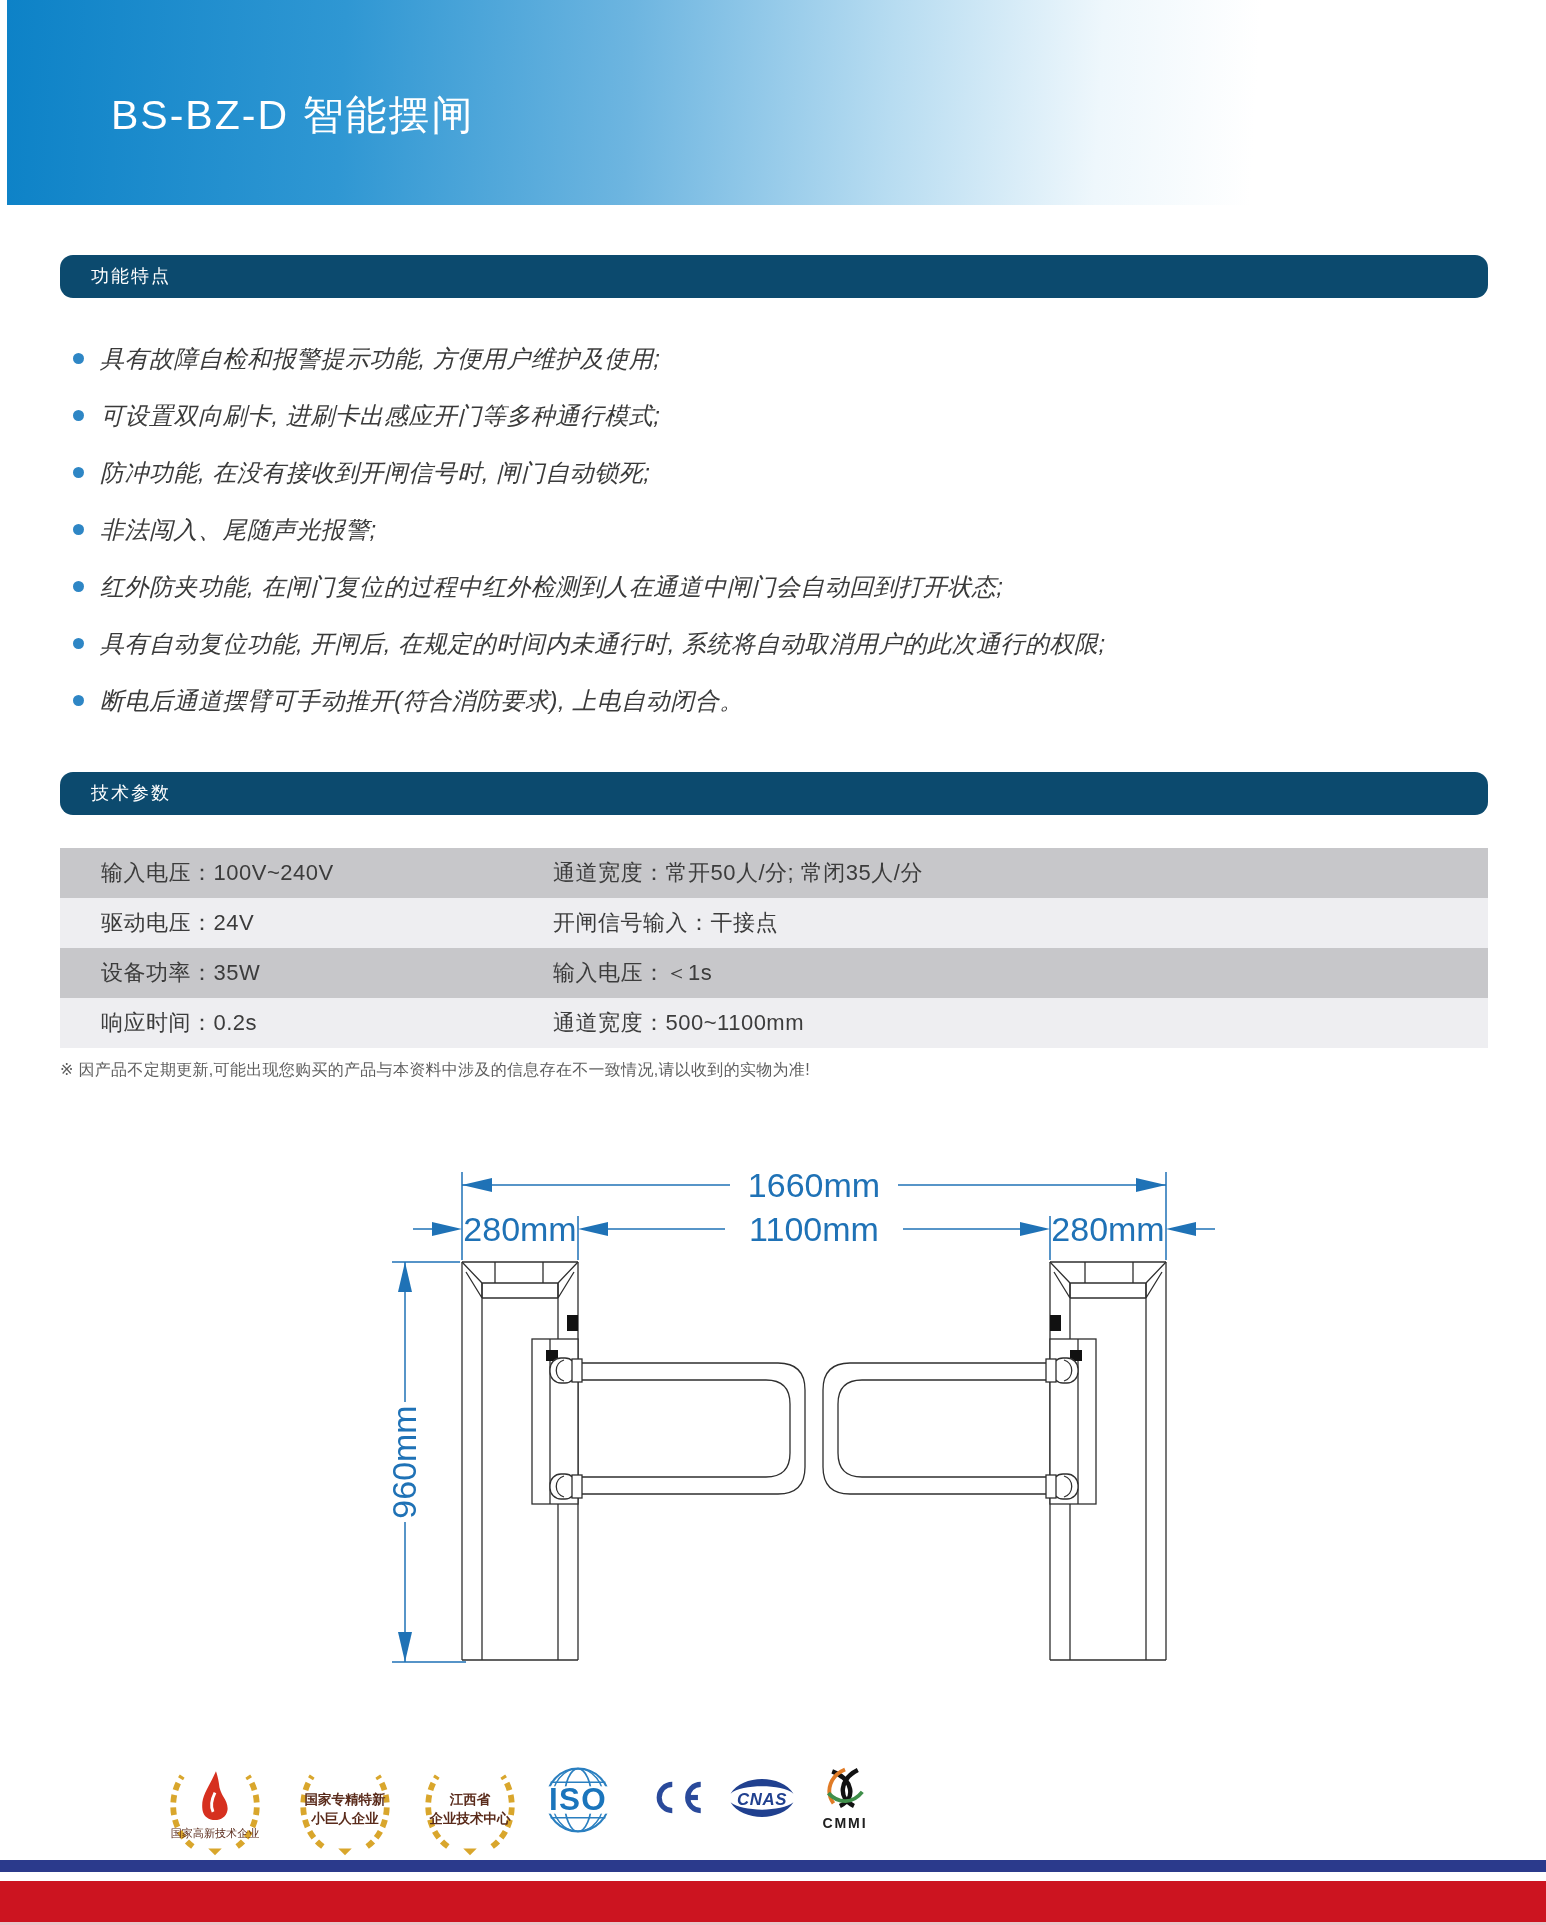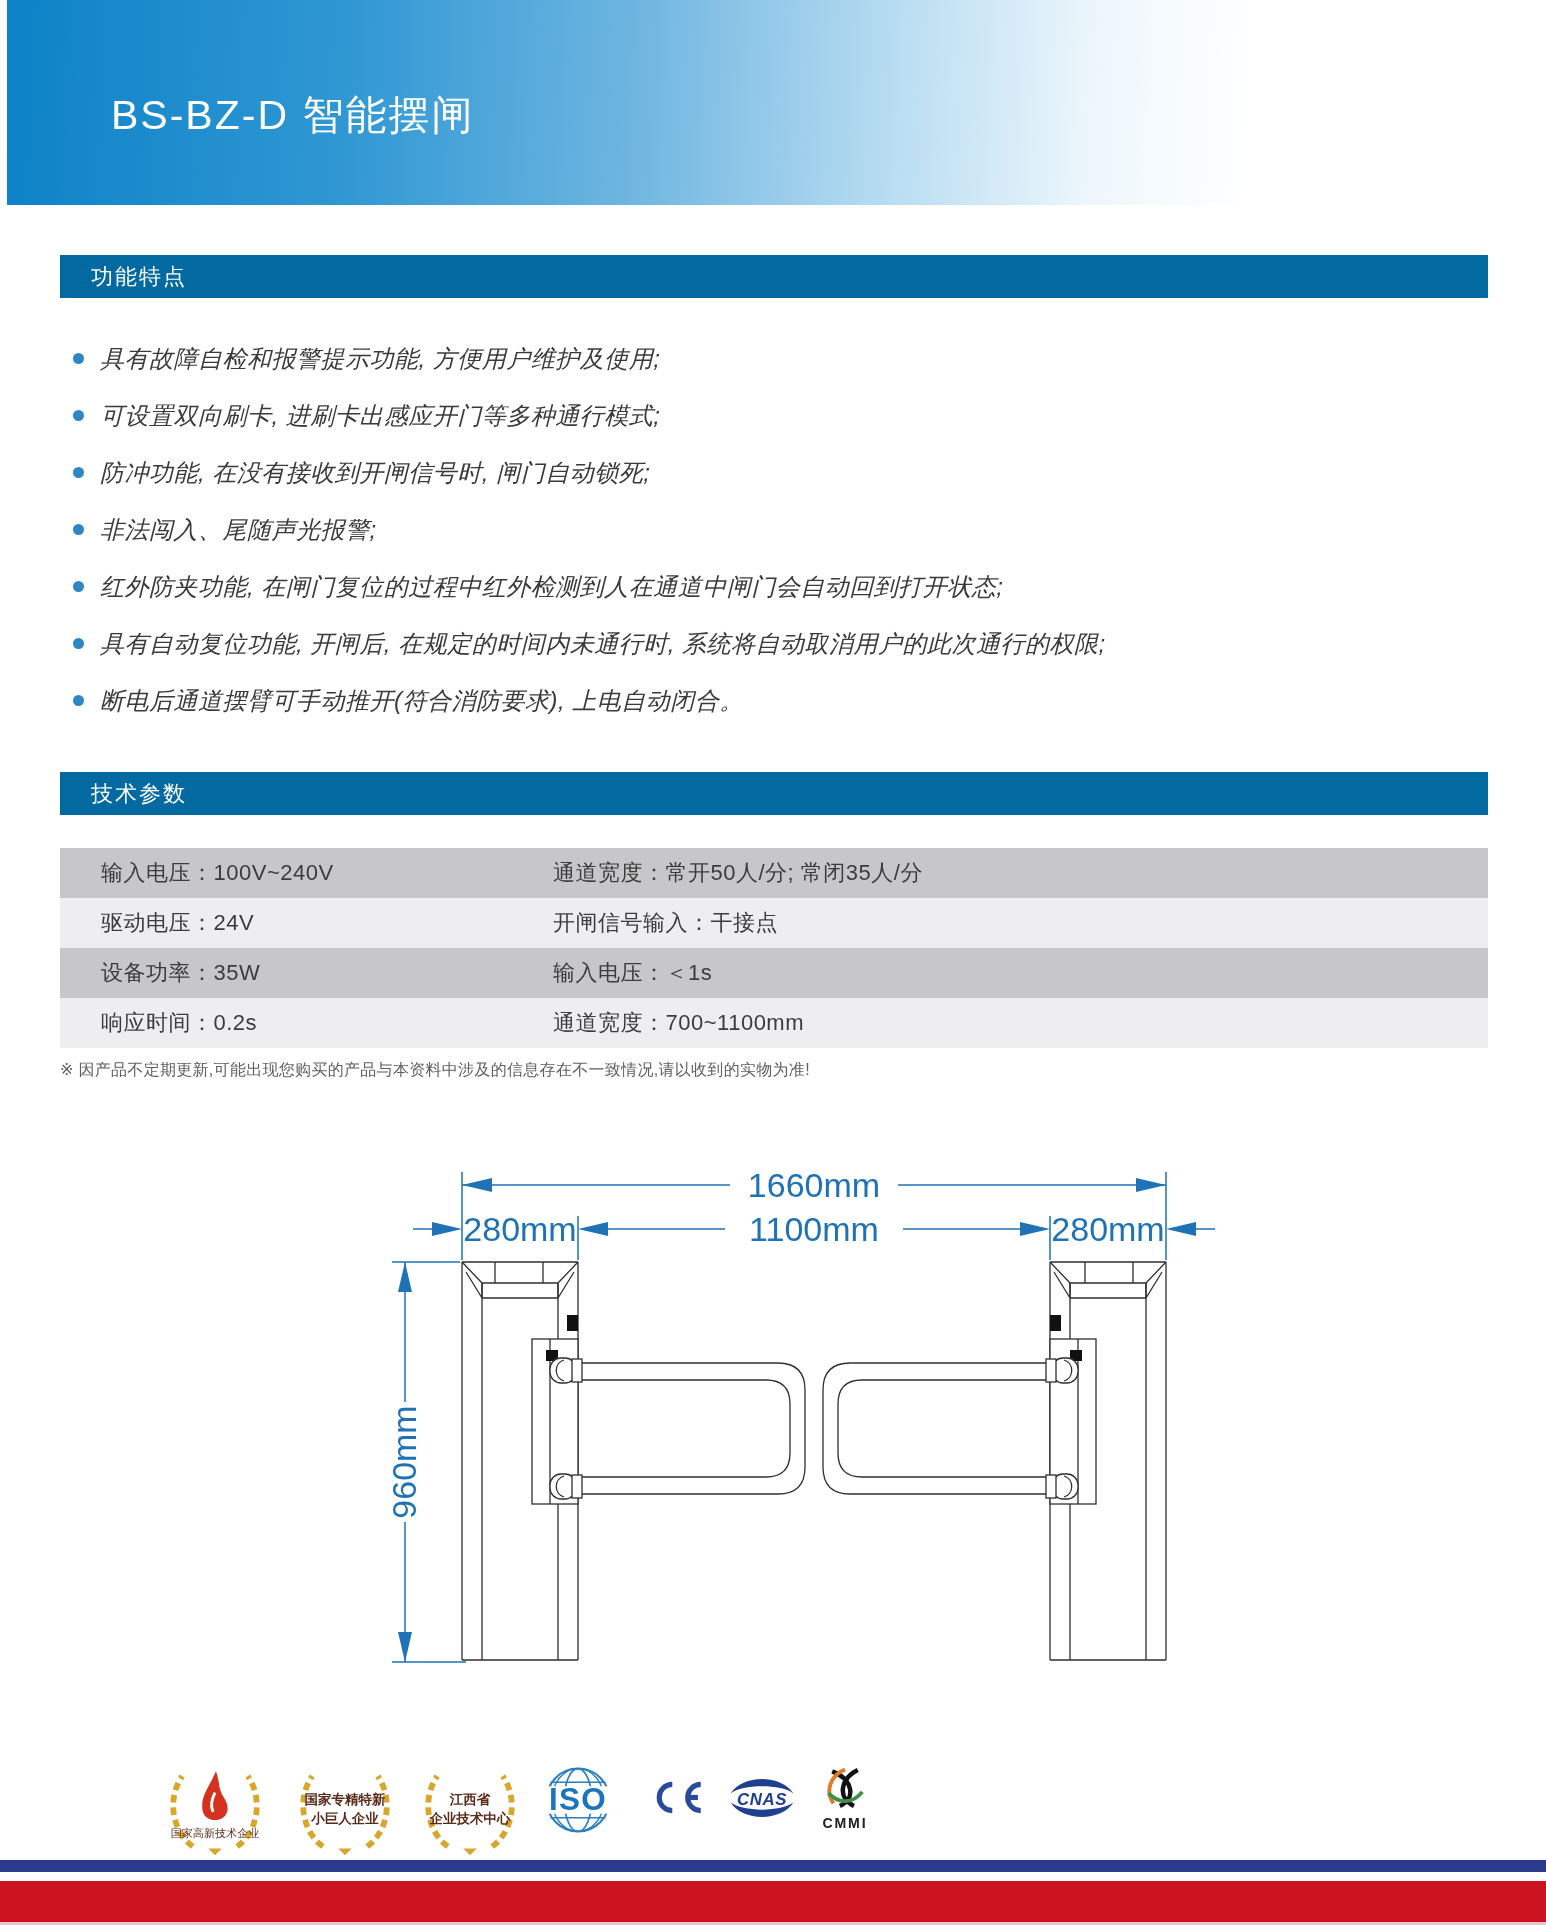--- a/index.html
+++ b/index.html
@@ -6,22 +6,22 @@
   body{width:1546px;height:1925px;position:relative;background:#ffffff;
        font-family:"Liberation Sans","DejaVu Sans",sans-serif;overflow:hidden;}
   .abs{position:absolute;}
 
   
   .header{left:7px;top:0;width:1296px;height:205px;
     background:linear-gradient(93deg,#0d82c7 0%,#2f97d3 26%,#6db5e0 48%,#b7dcf1 68%,#eef7fc 84%,#ffffff 96%);}
   .header-title{left:104px;top:88px;color:#ffffff;font-size:41px;letter-spacing:2px;font-weight:500;}
 
   
-  .section-bar{left:60px;width:1428px;height:43px;background:#0369a1;color:#ffffff;
-    font-size:22px;line-height:43px;padding-left:31px;box-sizing:border-box;letter-spacing:2px;}
+  .section-bar{left:60px;width:1428px;height:43px;background:#0c4a6e;color:#ffffff;
+    font-size:18px;line-height:43px;padding-left:31px;box-sizing:border-box;letter-spacing:2px;border-radius:13px;}
 
   
   .features{left:60px;top:330px;width:1428px;font-style:italic;}
   .feature-item{height:57px;display:flex;align-items:center;}
   .dot{width:11px;height:11px;border-radius:50%;background:#2e86c5;margin-left:13px;margin-right:16px;flex:0 0 auto;}
   .feature-text{font-size:24px;color:#3a3a3a;letter-spacing:0.5px;}
 
   
   .spec-table{left:60px;top:848px;width:1428px;}
   .spec-row{height:50px;display:flex;align-items:center;font-size:22px;color:#3c3c3c;letter-spacing:0.5px;}
@@ -99,21 +99,21 @@
   <div class="spec-row">
     <div class="cell-1">驱动电压：24V</div>
     <div class="cell-2">开闸信号输入：干接点</div>
   </div>
   <div class="spec-row">
     <div class="cell-1">设备功率：35W</div>
     <div class="cell-2">输入电压：＜1s</div>
   </div>
   <div class="spec-row">
     <div class="cell-1">响应时间：0.2s</div>
-    <div class="cell-2">通道宽度：700~1100mm</div>
+    <div class="cell-2">通道宽度：500~1100mm</div>
   </div>
 </div>
 
 <div class="abs note">※ 因产品不定期更新,可能出现您购买的产品与本资料中涉及的信息存在不一致情况,请以收到的实物为准!</div>
 
 <svg class="abs diagram" width="1020" height="580" viewBox="0 0 1020 580">
   <defs>
     <g id="pillar-unit">
 
       <path class="dwg" d="M182,122 H298 M182,122 V520 M298,122 V520 M202,143 V520 M278,143 V520 M182,520 H298"></path>

